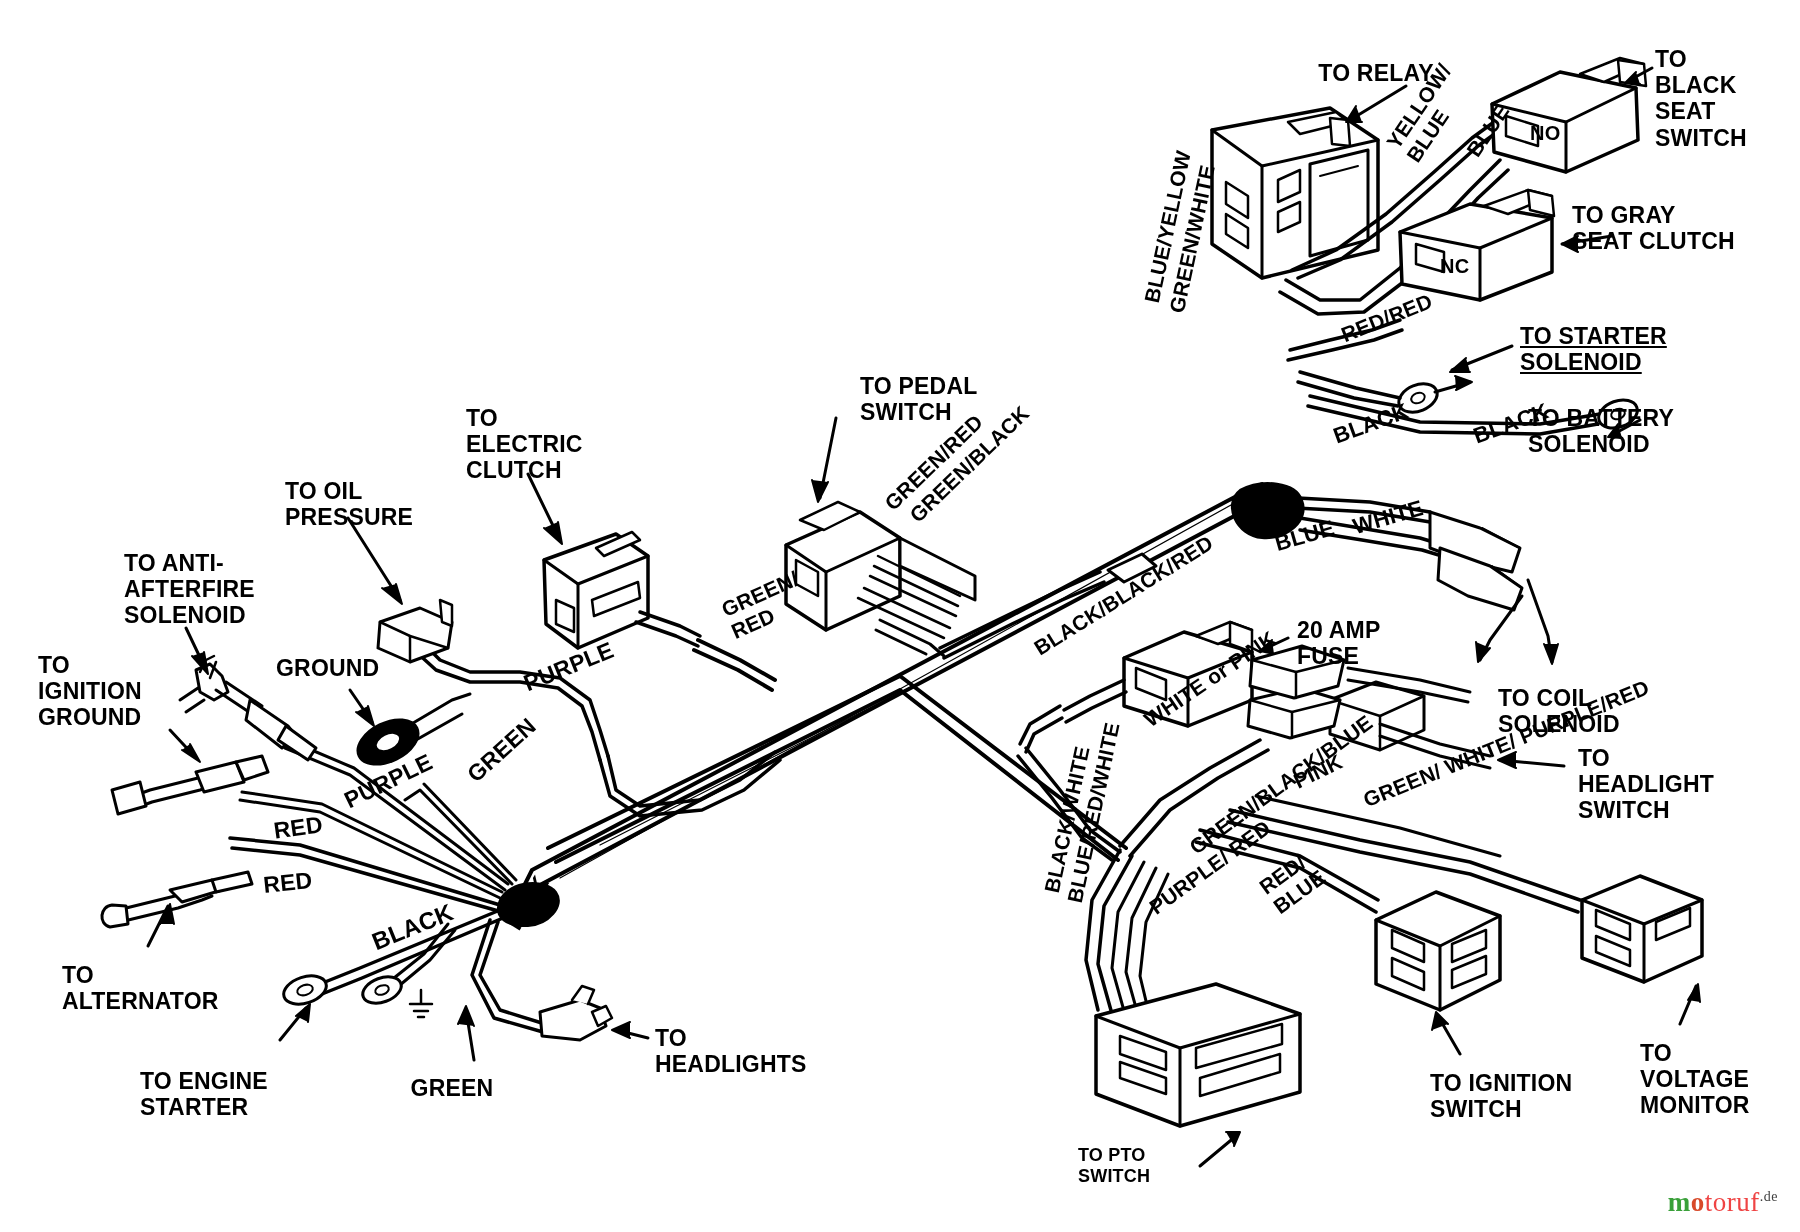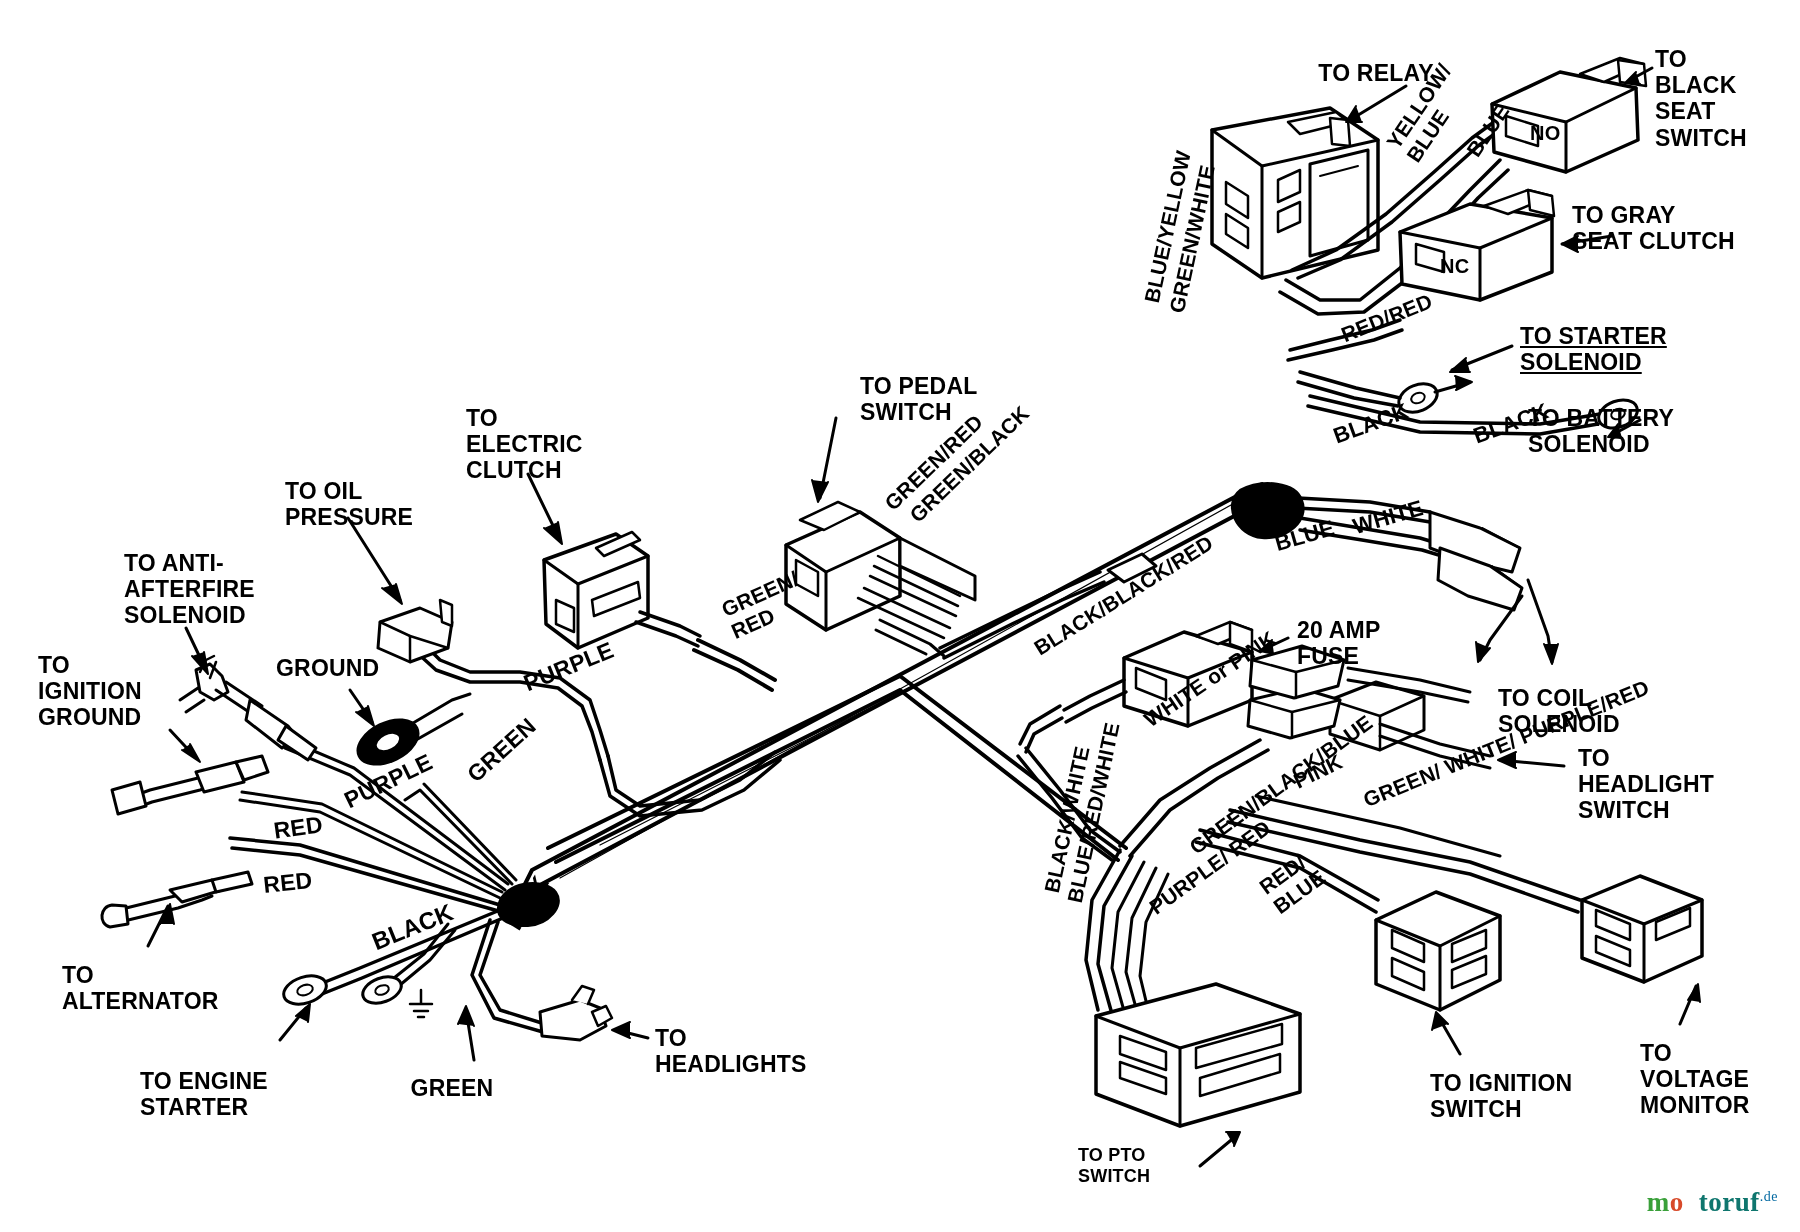--- a/index.html
+++ b/index.html
@@ -63,22 +63,22 @@
   .watermark {
     position: absolute;
     right: 22px;
     bottom: 14px;
     font-size: 27px;
     font-family: "Liberation Serif", serif;
     letter-spacing: 0.5px;
   }
   .wm-m { color: #3aa03a; font-weight: bold; }
   .wm-o { color: #d84a2a; font-weight: bold; }
-  .wm-rest { color: #0f766e; font-weight: bold; margin-left: 15px; }
-  .wm-de { color: #0369a1; font-size: 14px; vertical-align: super; }
+  .wm-rest { color: #ef4444; font-weight: normal; }
+  .wm-de { color: #404040; font-size: 14px; vertical-align: super; }
 </style>
 </head>
 <body>
 
 <div id="page">
 
   <svg id="svg-layer" viewBox="0 0 1800 1232">
     <g fill="none" stroke="#000" stroke-width="3" stroke-linecap="round" stroke-linejoin="round">
 
       <path d="M530,905 L540,885 L1255,505 L1270,498" stroke-width="4"></path>

